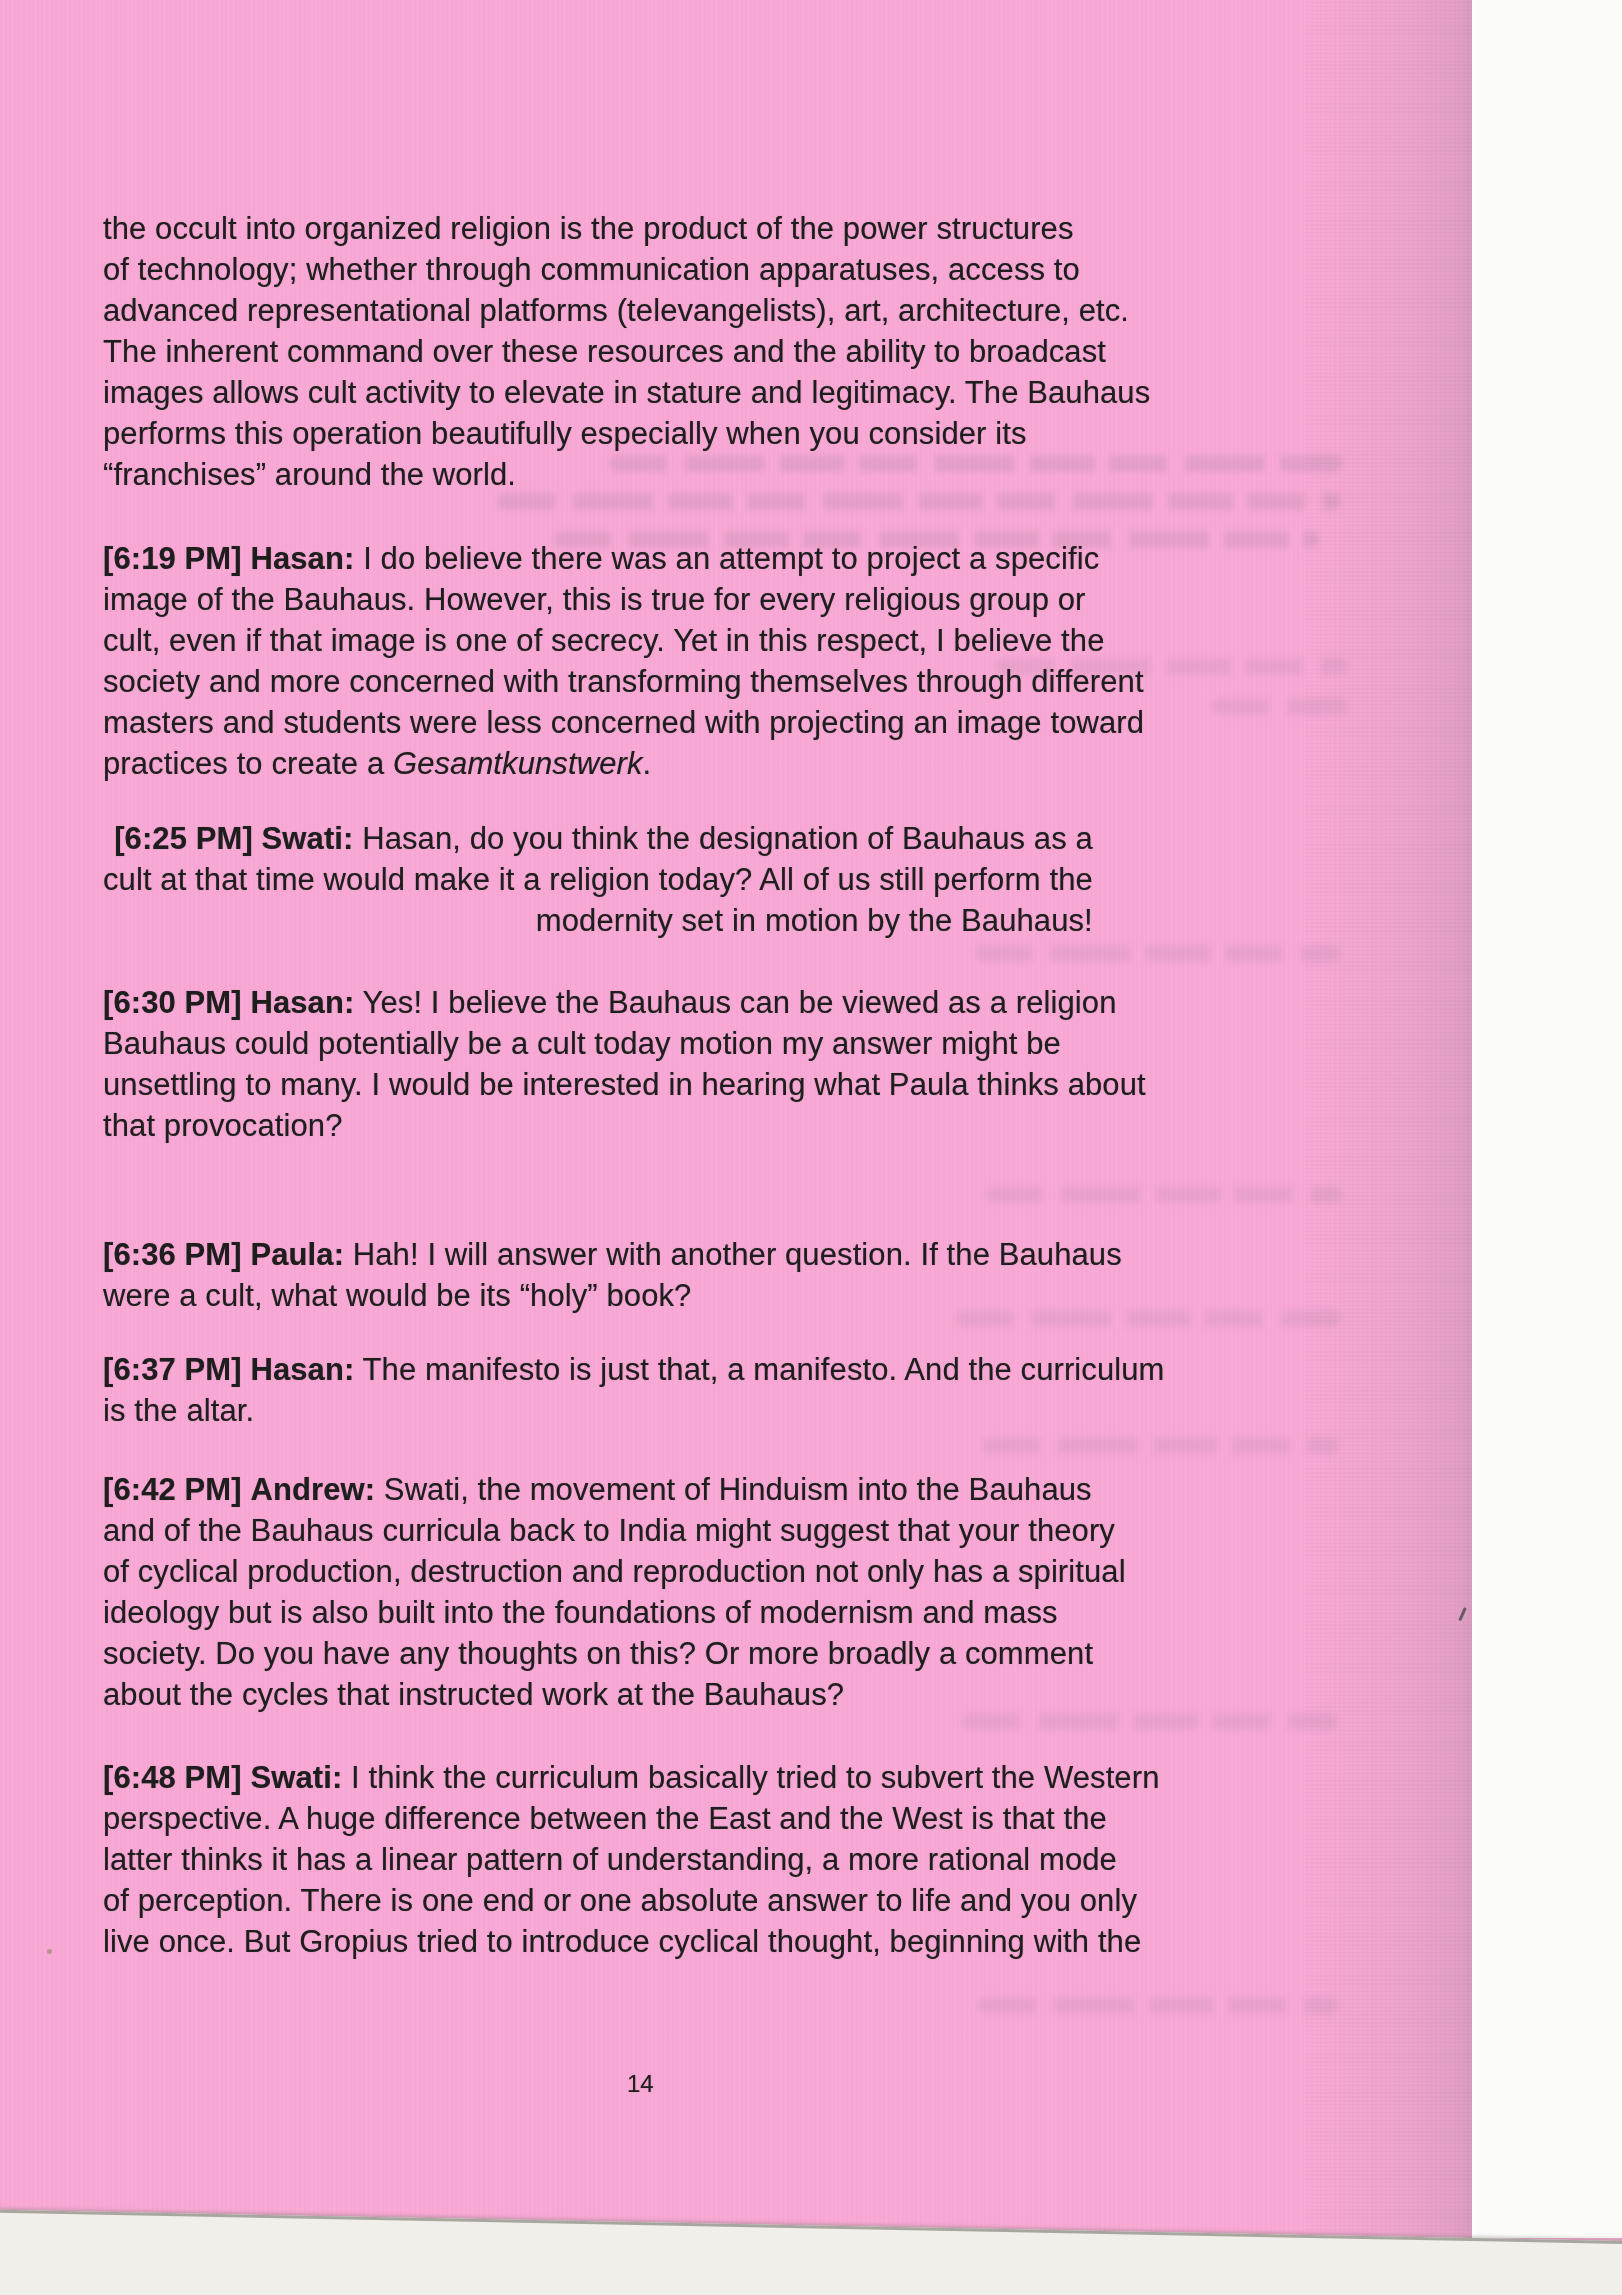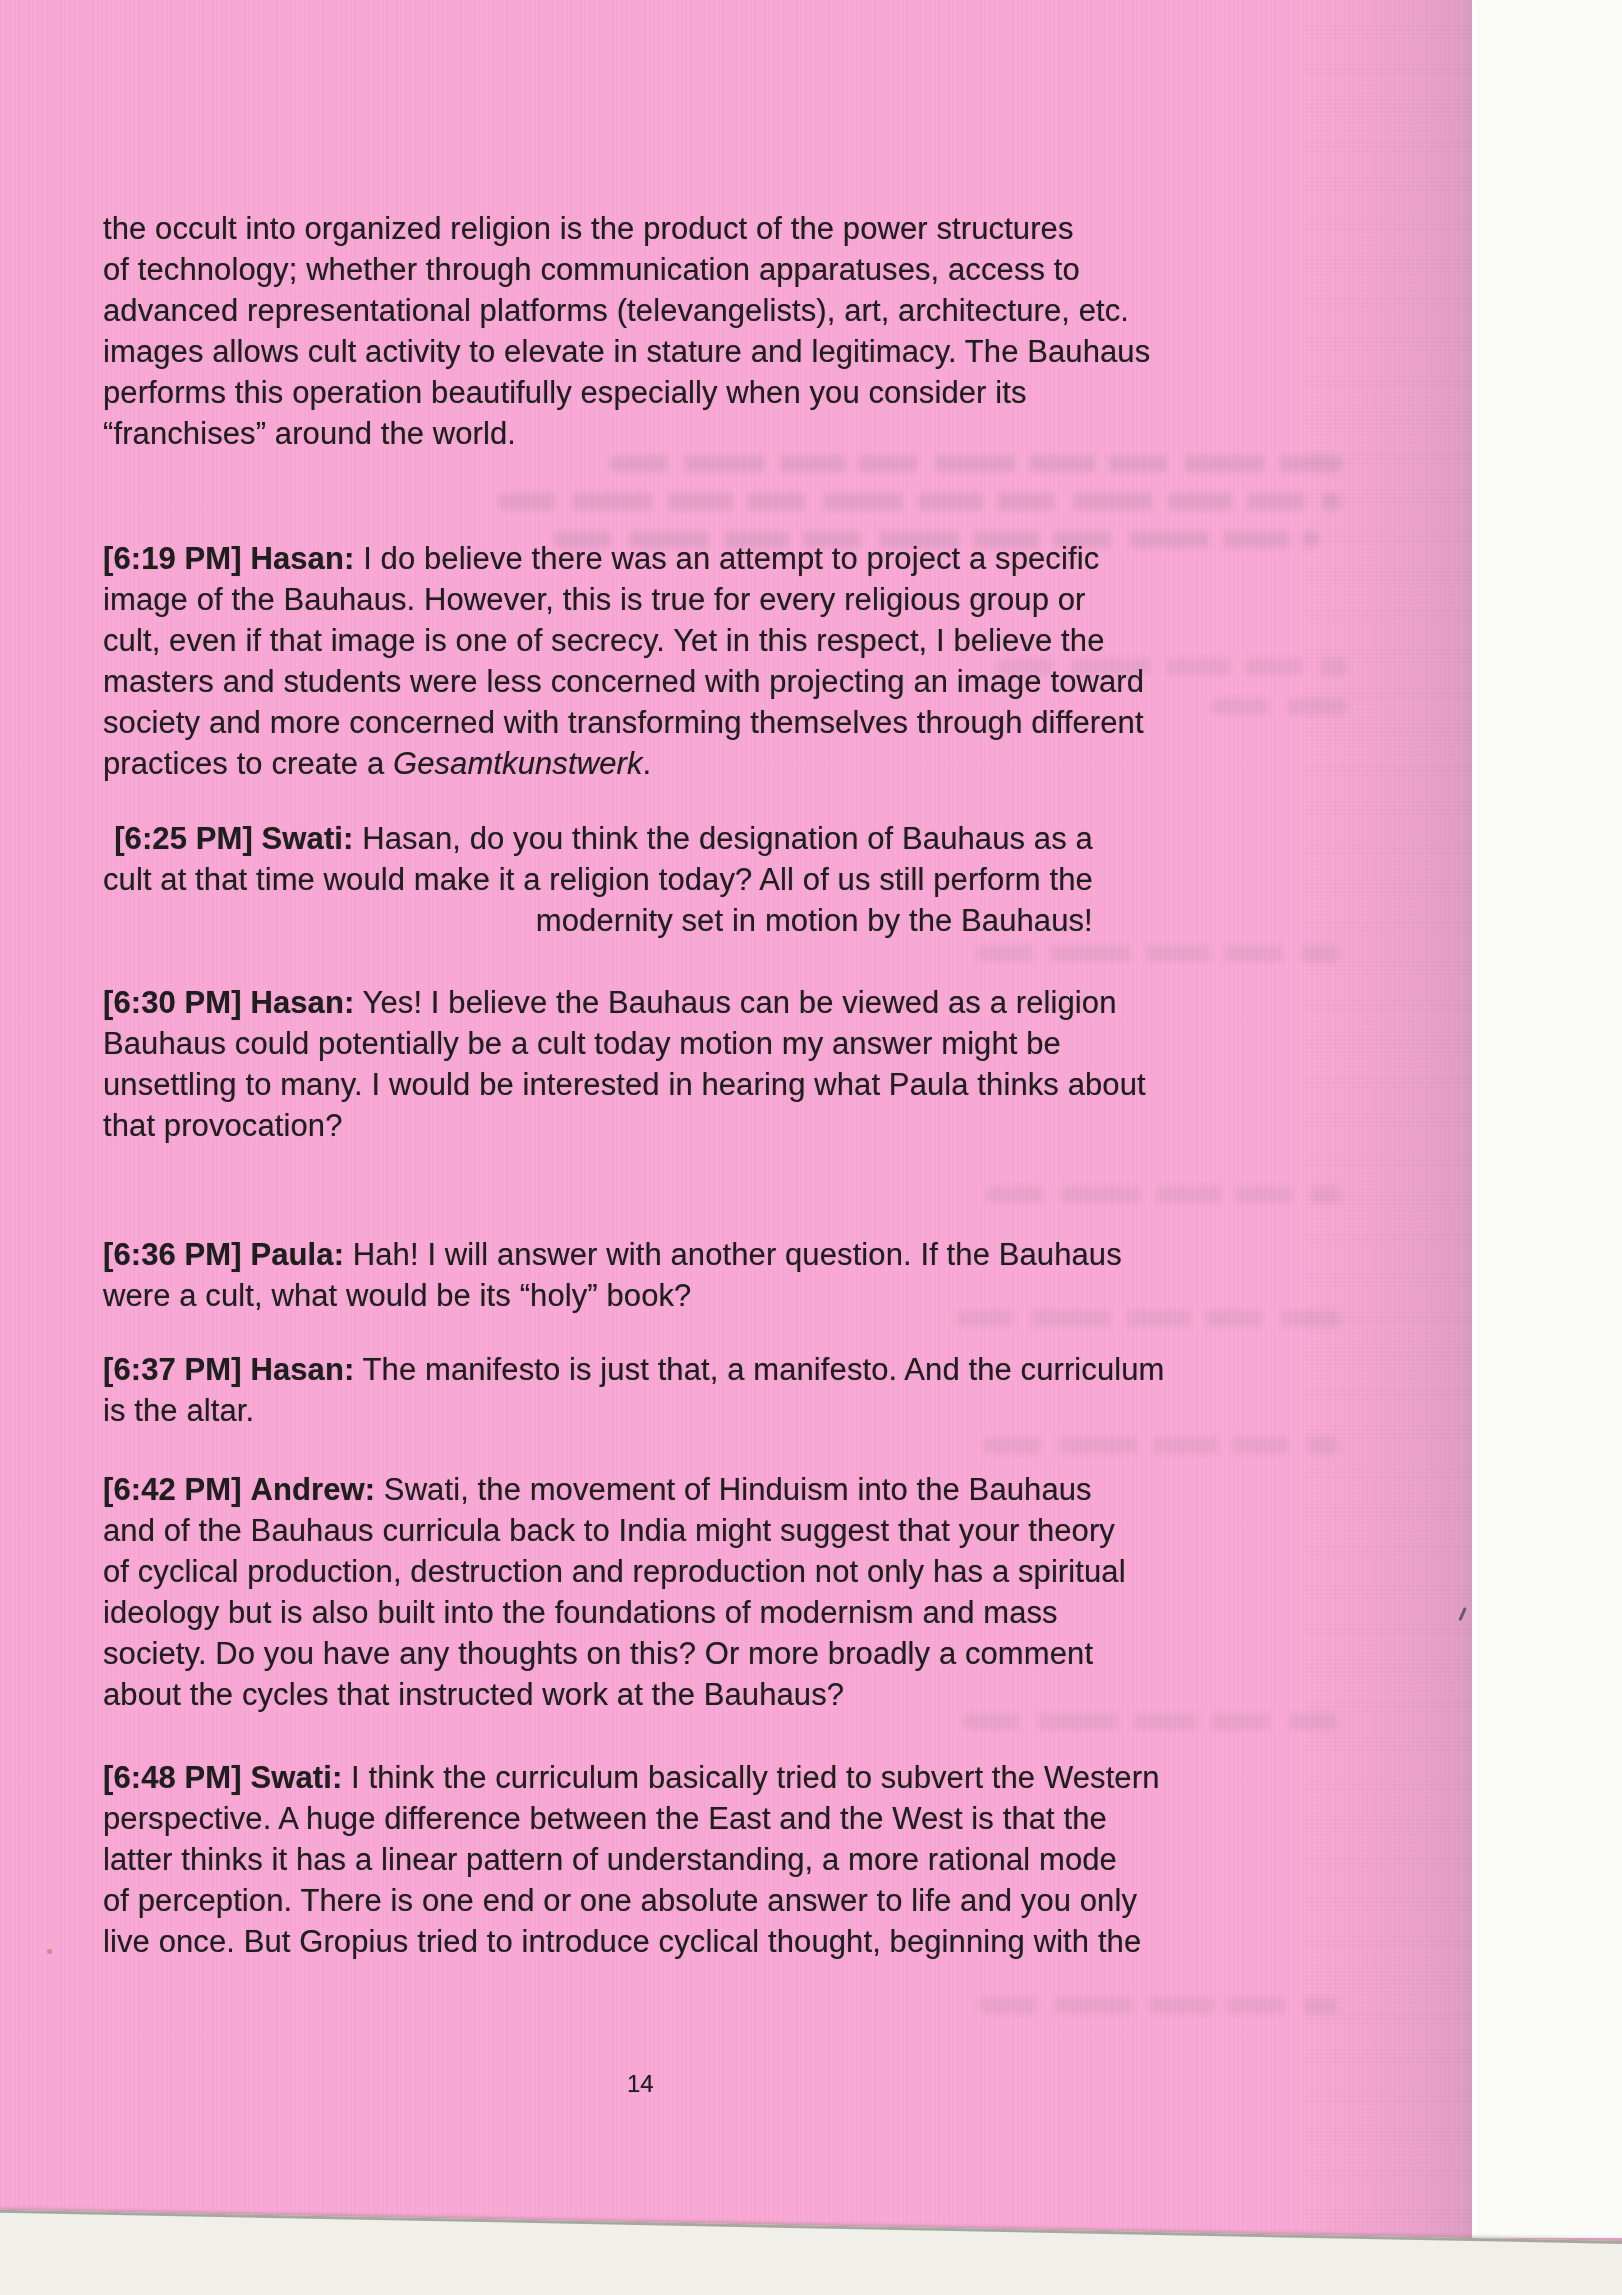--- a/index.html
+++ b/index.html
@@ -99,31 +99,32 @@
   <div class="ghost" style="left:985px;top:1186px;width:357px;"></div>
   <div class="ghost" style="left:955px;top:1310px;width:386px;"></div>
   <div class="ghost" style="left:982px;top:1437px;width:357px;"></div>
   <div class="ghost" style="left:962px;top:1713px;width:376px;"></div>
   <div class="ghost" style="left:978px;top:1997px;width:360px;"></div>
 
   <div class="block" style="top:208px;">
     <div class="line">the occult into organized religion is the product of the power structures</div>
     <div class="line">of technology; whether through communication apparatuses, access to</div>
     <div class="line">advanced representational platforms (televangelists), art, architecture, etc.</div>
+    <div class="line">The inherent command over these resources and the ability to broadcast</div>
     <div class="line">images allows cult activity to elevate in stature and legitimacy. The Bauhaus</div>
     <div class="line">performs this operation beautifully especially when you consider its</div>
     <div class="line">“franchises” around the world.</div>
   </div>
 
   <div class="block" style="top:538px;">
     <div class="line"><span class="b">[6:19 PM]</span> <span class="b">Hasan:</span> <span>I do believe there was an attempt to project a specific</span></div>
     <div class="line">image of the Bauhaus. However, this is true for every religious group or</div>
     <div class="line">cult, even if that image is one of secrecy. Yet in this respect, I believe the</div>
+    <div class="line">society and more concerned with transforming themselves through different</div>
     <div class="line">masters and students were less concerned with projecting an image toward</div>
-    <div class="line">society and more concerned with transforming themselves through different</div>
     <div class="line"><span>practices to create a </span><span class="i">Gesamtkunstwerk</span><span>.</span></div>
   </div>
 
   <div class="block" style="top:818px;text-align:right;">
     <div class="line"><span class="b">[6:25 PM]</span> <span class="b">Swati:</span> <span>Hasan, do you think the designation of Bauhaus as a</span></div>
     <div class="line">cult at that time would make it a religion today? All of us still perform the</div>
     <div class="line">modernity set in motion by the Bauhaus!</div>
   </div>
 
   <div class="block" style="top:982px;">

